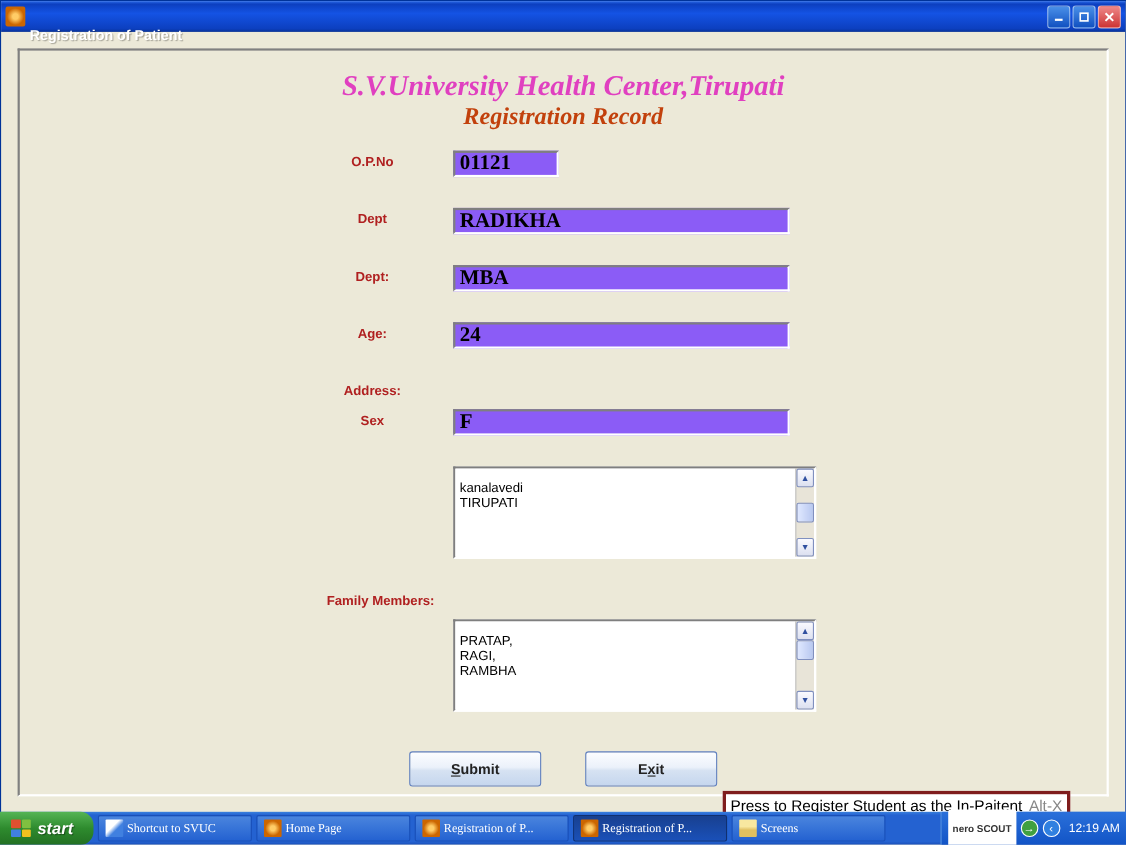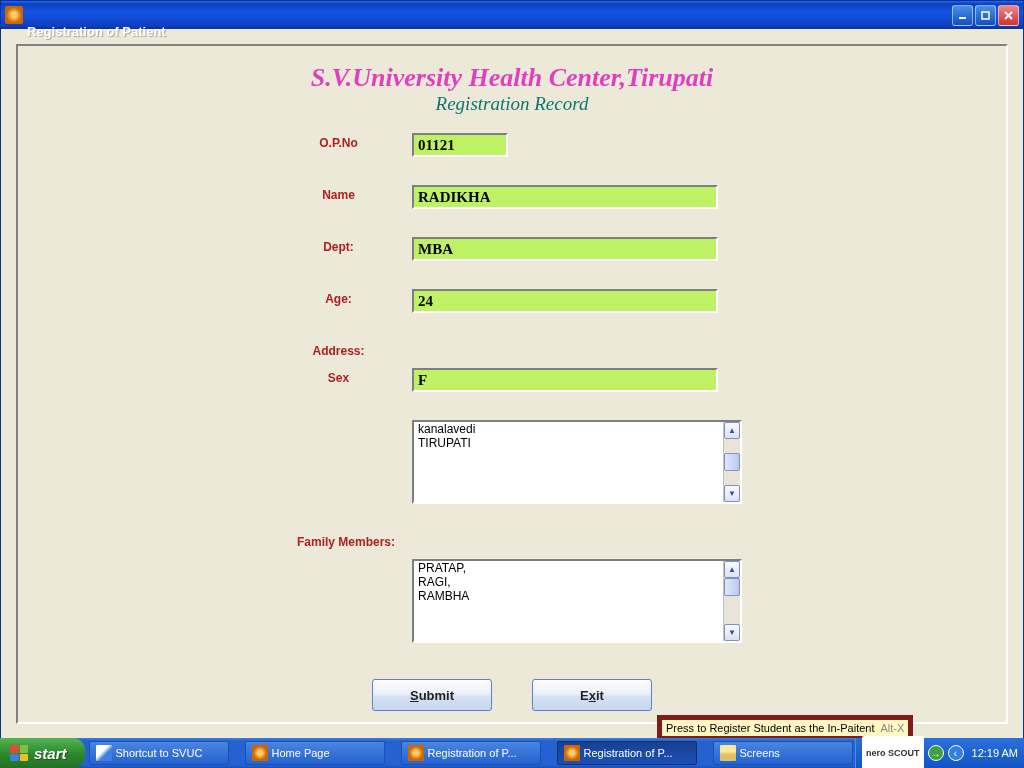--- a/index.html
+++ b/index.html
@@ -79,24 +79,24 @@
     .heading1 {
       font-family: "Times New Roman", serif;
       font-size: 26px;
       font-weight: bold;
       font-style: italic;
       color: #e040c0;
       margin-top: 2px;
     }
     .heading2 {
       font-family: "Times New Roman", serif;
-      font-size: 19px;
-      font-weight: normal;
+      font-size: 22px;
+      font-weight: bold;
       font-style: italic;
-      color: #0f766e;
+      color: #c2410c;
       margin-bottom: 18px;
     }
     .form-area {
       display: inline-block;
       text-align: left;
     }
     .form-row {
       display: flex;
       align-items: flex-start;
       margin-bottom: 28px;
@@ -108,44 +108,44 @@
       font-family: Arial, sans-serif;
       font-size: 12px;
       font-weight: bold;
       color: #b02020;
       padding-right: 17px;
       padding-top: 3px;
     }
     .text-input {
       border: 2px solid;
       border-color: #7f7f7f #ffffff #ffffff #7f7f7f;
-      background: #bef264;
+      background: #8b5cf6;
       font-family: "Times New Roman", serif;
-      font-size: 15px;
+      font-size: 19px;
       font-weight: bold;
       padding: 2px 4px;
       height: 24px;
     }
     .text-input.short { width: 96px; }
     .text-input.long { width: 306px; }
     .text-area-wrap {
       width: 330px;
       height: 84px;
       border: 2px solid;
       border-color: #7f7f7f #ffffff #ffffff #7f7f7f;
       background: white;
       display: flex;
     }
     .text-area {
       flex: 1;
       border: none;
       background: white;
       font-family: Arial, sans-serif;
       font-size: 12px;
-      padding: 0 4px;
+      padding: 10px 4px;
       resize: none;
       outline: none;
       white-space: pre;
     }
     .scrollbar-v {
       width: 17px;
       background: #e8e4d8;
       border-left: 1px solid #c0c0c0;
       display: flex;
       flex-direction: column;
@@ -185,24 +185,24 @@
       font-family: Arial, sans-serif;
       font-size: 13px;
       font-weight: bold;
       color: #222;
       cursor: pointer;
     }
     .tooltip {
       position: absolute;
       left: 375px;
       top: 36px;
-      background: #fef9c3;
-      border: 5px solid #7f1d1d;
+      background: #ffffff;
+      border: 3px solid #7f1d1d;
       padding: 2px 4px;
-      font-size: 11px;
+      font-size: 14px;
       font-family: Tahoma, sans-serif;
       white-space: nowrap;
     }
     .tooltip .hotkey { color: #888; margin-left: 6px; }
     
     .taskbar {
       position: absolute;
       bottom: 0;
       left: 0;
       width: 100%;
@@ -234,22 +234,23 @@
       gap: 1px;
     }
     .start-logo span { border-radius: 1px; }
     .sl-r { background: #e05030; }
     .sl-g { background: #80c040; }
     .sl-b { background: #4080e0; }
     .sl-y { background: #f0c020; }
     .task-items {
       display: flex;
       flex: 1;
-      gap: 16px;
+      gap: 4px;
       padding: 3px 0;
+      font-family: Liberation Serif, serif;
     }
     .task-item {
       width: 140px;
       height: 24px;
       display: flex;
       align-items: center;
       padding: 0 6px;
       gap: 4px;
       color: white;
       font-size: 11px;
@@ -334,21 +335,21 @@
     <div class="inner-panel">
       <div class="heading1">S.V.University Health Center,Tirupati</div>
       <div class="heading2">Registration Record</div>
       
       <div class="form-area">
         <div class="form-row">
           <div class="form-label">O.P.No</div>
           <input class="text-input short" value="01121" style="">
         </div>
         <div class="form-row">
-          <div class="form-label">Name</div>
+          <div class="form-label">Dept</div>
           <input class="text-input long" value="RADIKHA" style="">
         </div>
         <div class="form-row">
           <div class="form-label">Dept:</div>
           <input class="text-input long" value="MBA" style="">
         </div>
         <div class="form-row">
           <div class="form-label">Age:</div>
           <input class="text-input long" value="24" style="">
         </div>

